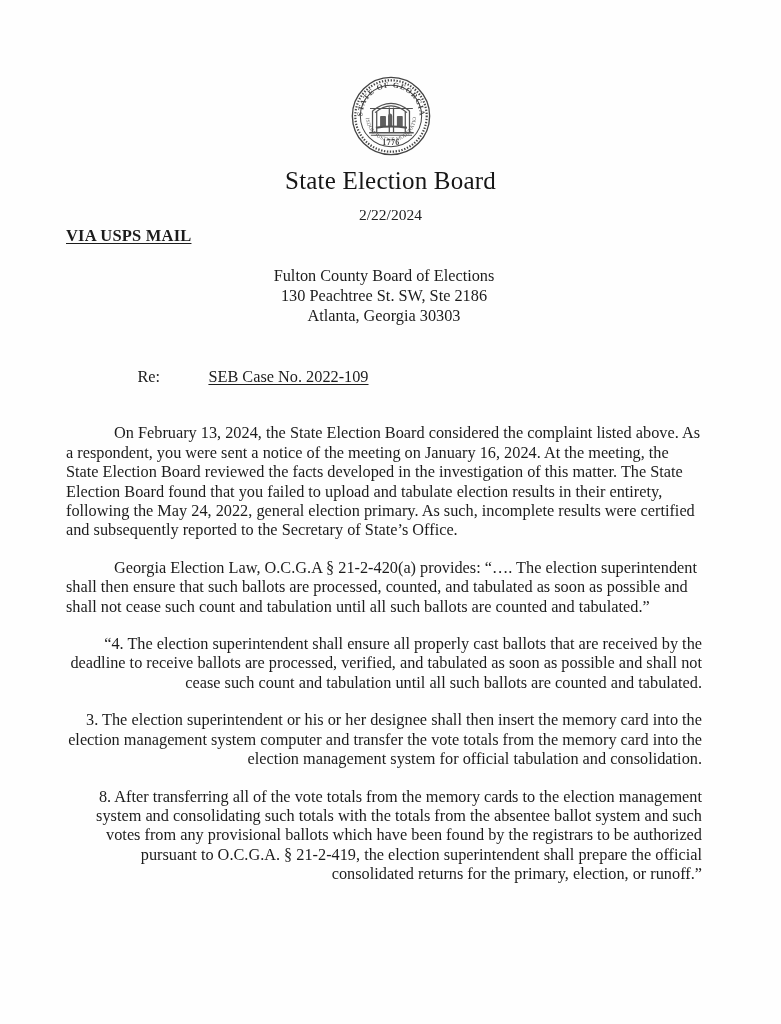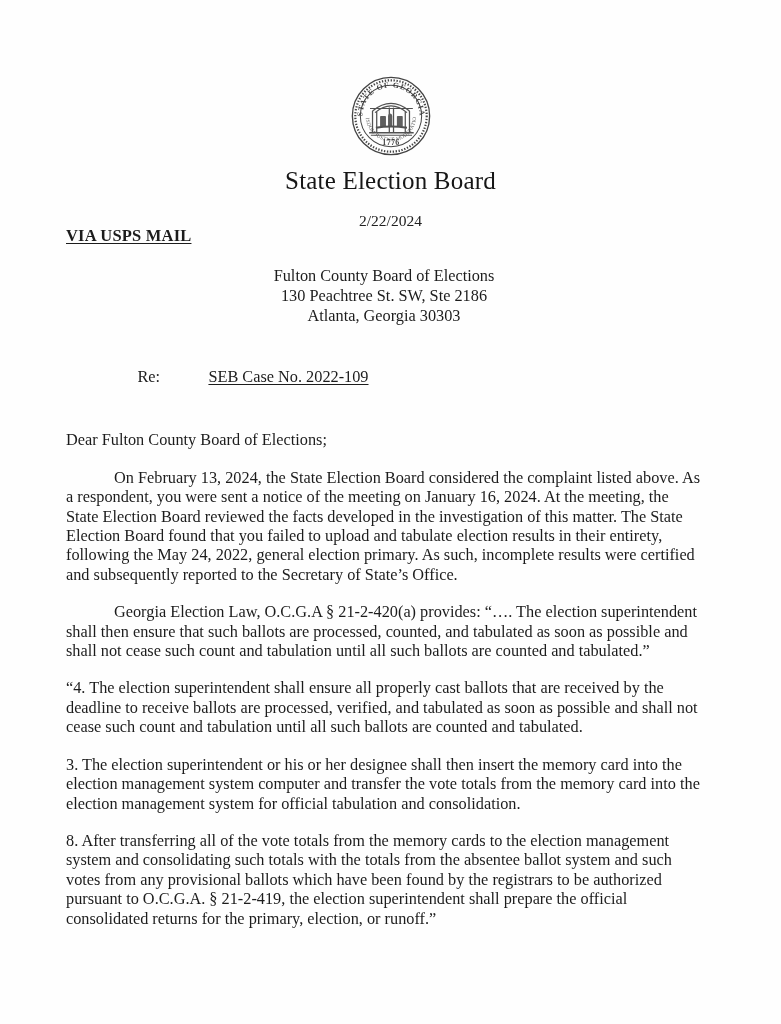--- a/index.html
+++ b/index.html
@@ -49,21 +49,21 @@
   }
   .doc-title {
     font-size: 25px;
     line-height: 28px;
     letter-spacing: 0.2px;
     color: #161616;
   }
   .doc-date {
     font-size: 15.5px;
     line-height: 20px;
-    margin-top: 16px;
+    margin-top: 10px;
     color: #202020;
   }
 
   
   .body-col {
     position: absolute;
     left: 66px;
     top: 226px;
     width: 636px;
     font-size: 16.3px;
@@ -109,20 +109,21 @@
   p.para {
     margin: 0;
     margin-top: 18px;
     text-indent: 48px;
     line-height: 19.4px;
   }
   p.para.noindent {
     text-indent: 0;
   }
   p.para.tight {
+    text-align: right;
   }
 </style>
 </head>
 <body>
 
 <div class="page">
 
   <div class="seal-wrap">
     <svg class="seal" viewBox="0 0 100 100">
       <defs>
@@ -176,21 +177,20 @@
     <div class="address">
       <div>Fulton County Board of Elections</div>
       <div>130 Peachtree St. SW, Ste 2186</div>
       <div>Atlanta, Georgia 30303</div>
     </div>
 
     <div class="re-line">
       <span class="re-label">Re:</span><span class="re-value">SEB Case No. 2022-109</span>
     </div>
 
-    <div class="salutation">Dear Fulton County Board of Elections;</div>
 
     <p class="para">On February 13, 2024, the State Election Board considered the complaint listed above. As a respondent, you were sent a notice of the meeting on January 16, 2024. At the meeting, the State Election Board reviewed the facts developed in the investigation of this matter. The State Election Board found that you failed to upload and tabulate election results in their entirety, following the May 24, 2022, general election primary.  As such, incomplete results were certified and subsequently reported to the Secretary of State’s Office.</p>
     <p class="para">Georgia Election Law, O.C.G.A § 21-2-420(a) provides: “…. The election superintendent shall then ensure that such ballots are processed, counted, and tabulated as soon as possible and shall not cease such count and tabulation until all such ballots are counted and tabulated.”</p>
 
     <p class="para noindent tight">“4. The election superintendent shall ensure all properly cast ballots that are received by the deadline to receive ballots are processed, verified, and tabulated as soon as possible and shall not cease such count and tabulation until all such ballots are counted and tabulated.</p>
     <p class="para noindent tight">3. The election superintendent or his or her designee shall then insert the memory card into the election management system computer and transfer the vote totals from the memory card into the election management system for official tabulation and consolidation.</p>
     <p class="para noindent tight">8. After transferring all of the vote totals from the memory cards to the election management system and consolidating such totals with the totals from the absentee ballot system and such votes from any provisional ballots which have been found by the registrars to be authorized pursuant to O.C.G.A. § 21-2-419, the election superintendent shall prepare the official consolidated returns for the primary, election, or runoff.”</p>
 
   </div>
 </div>

